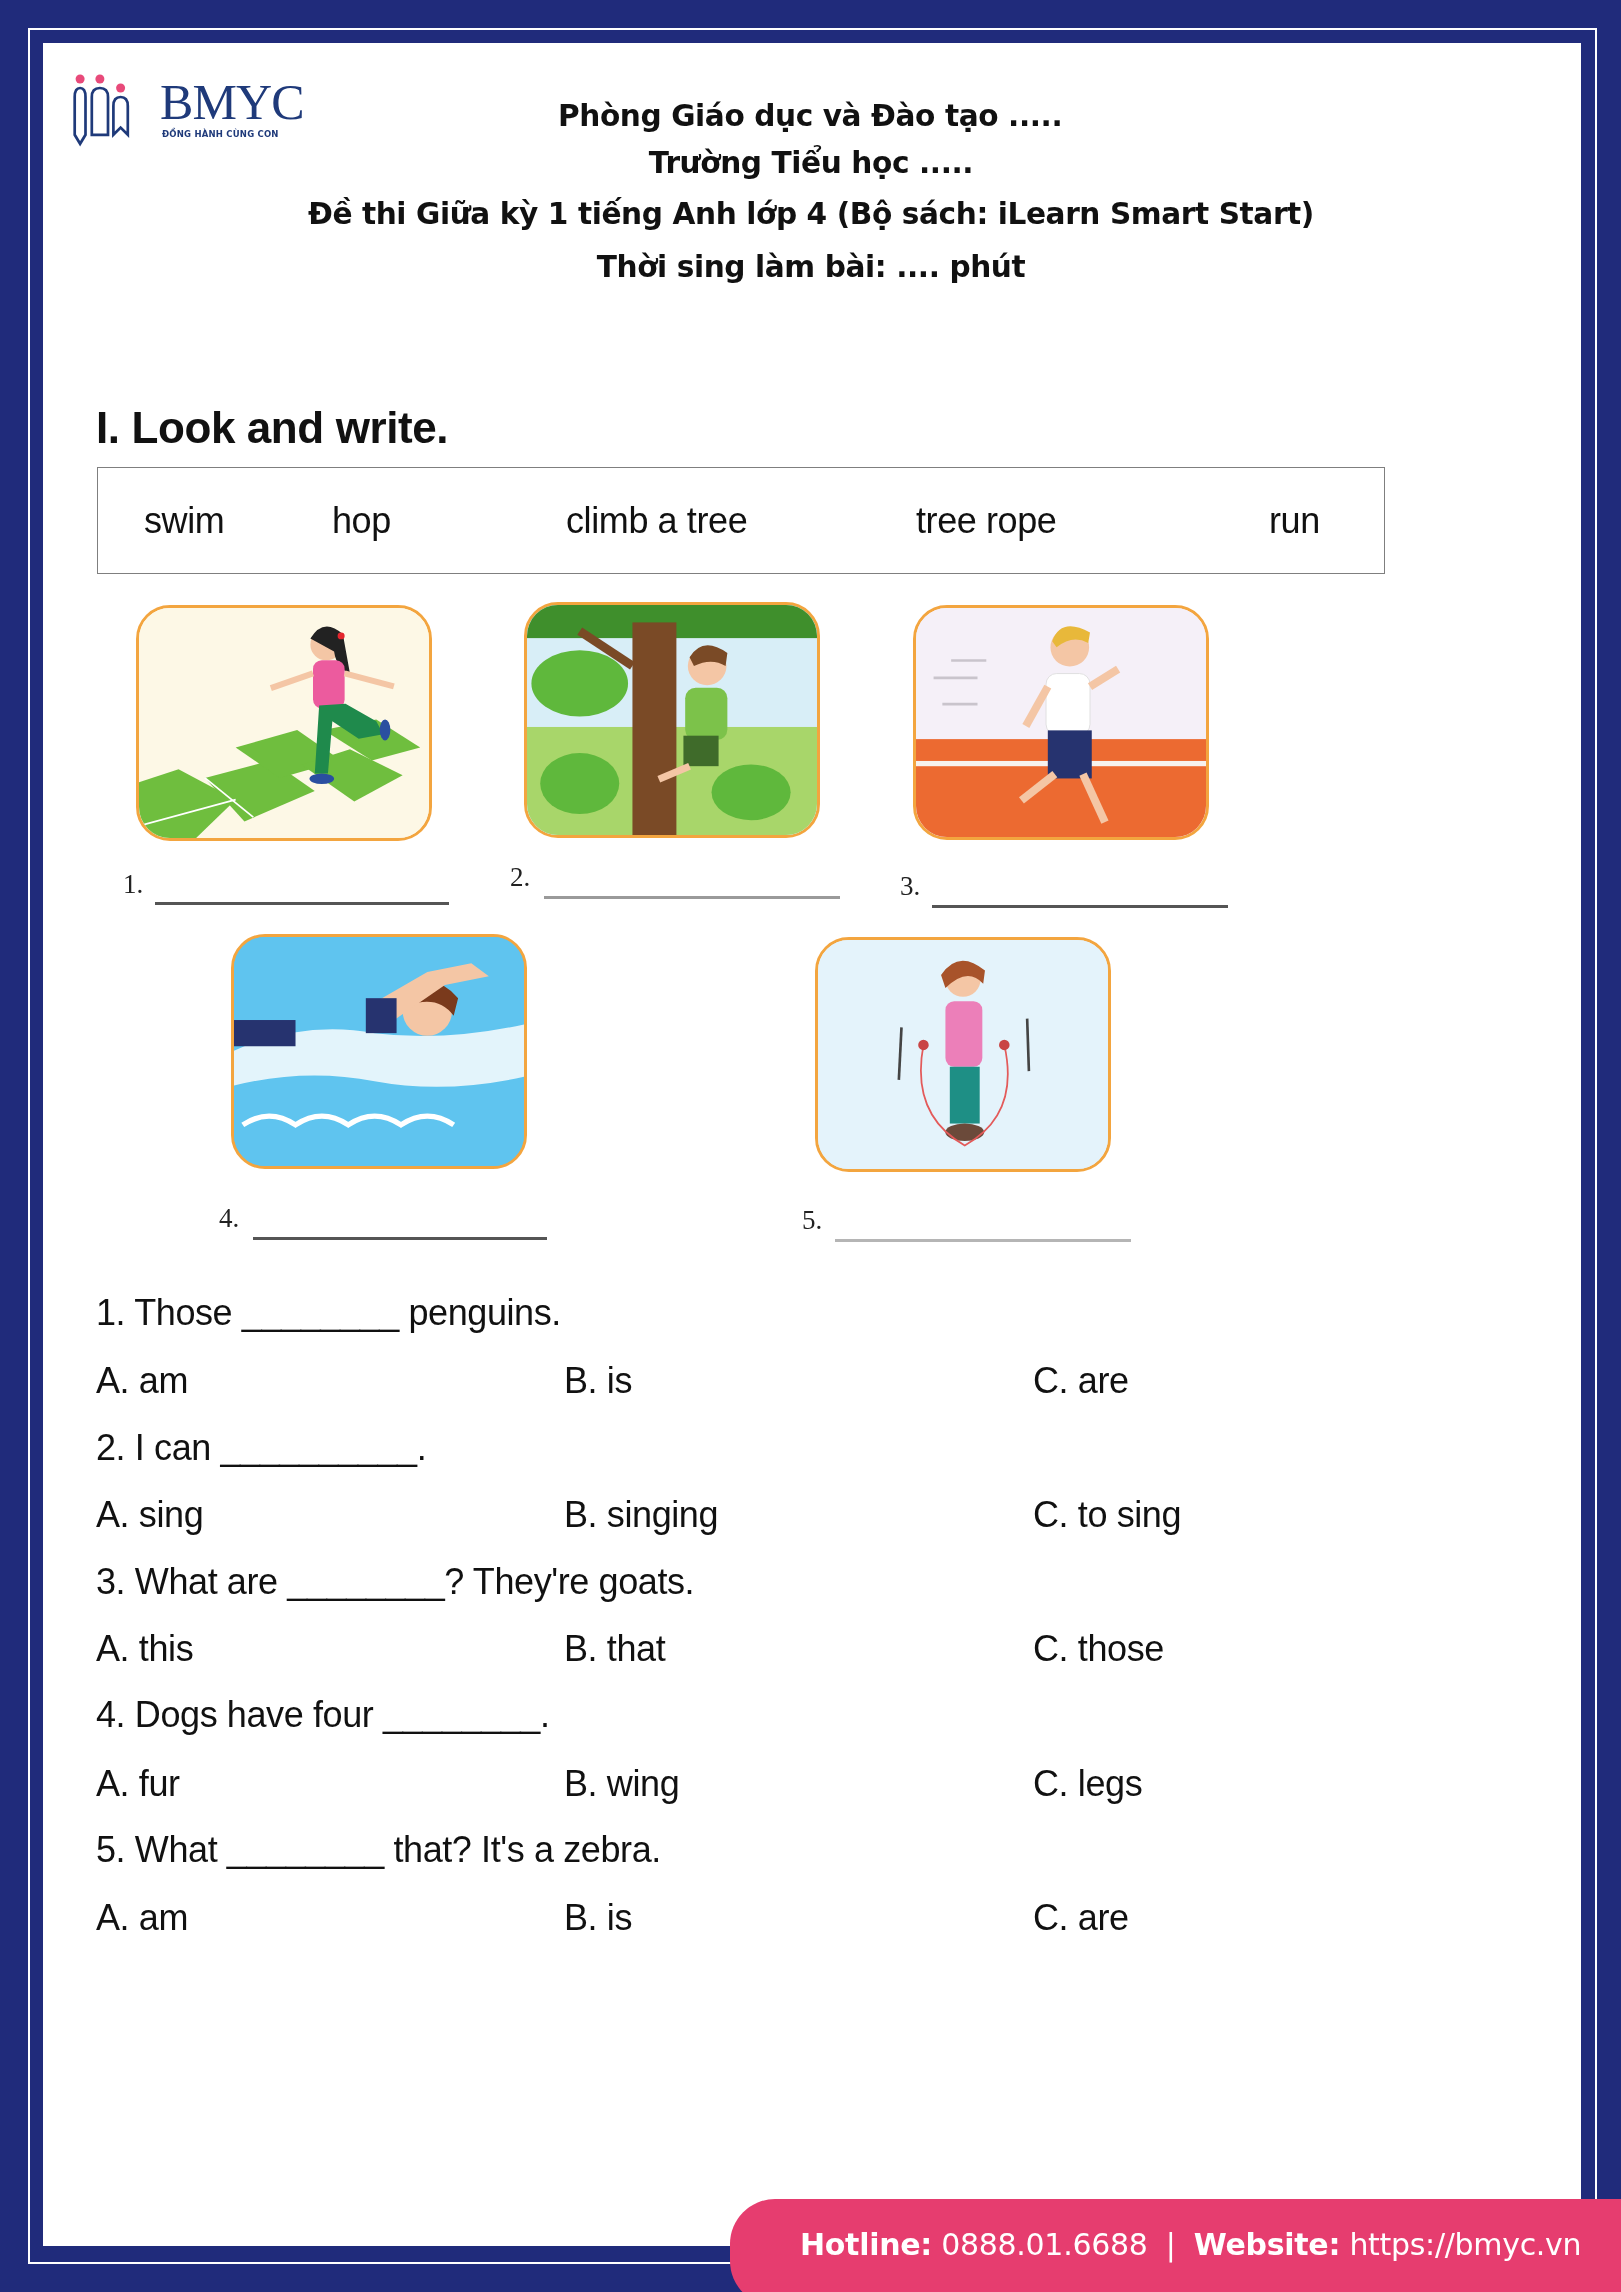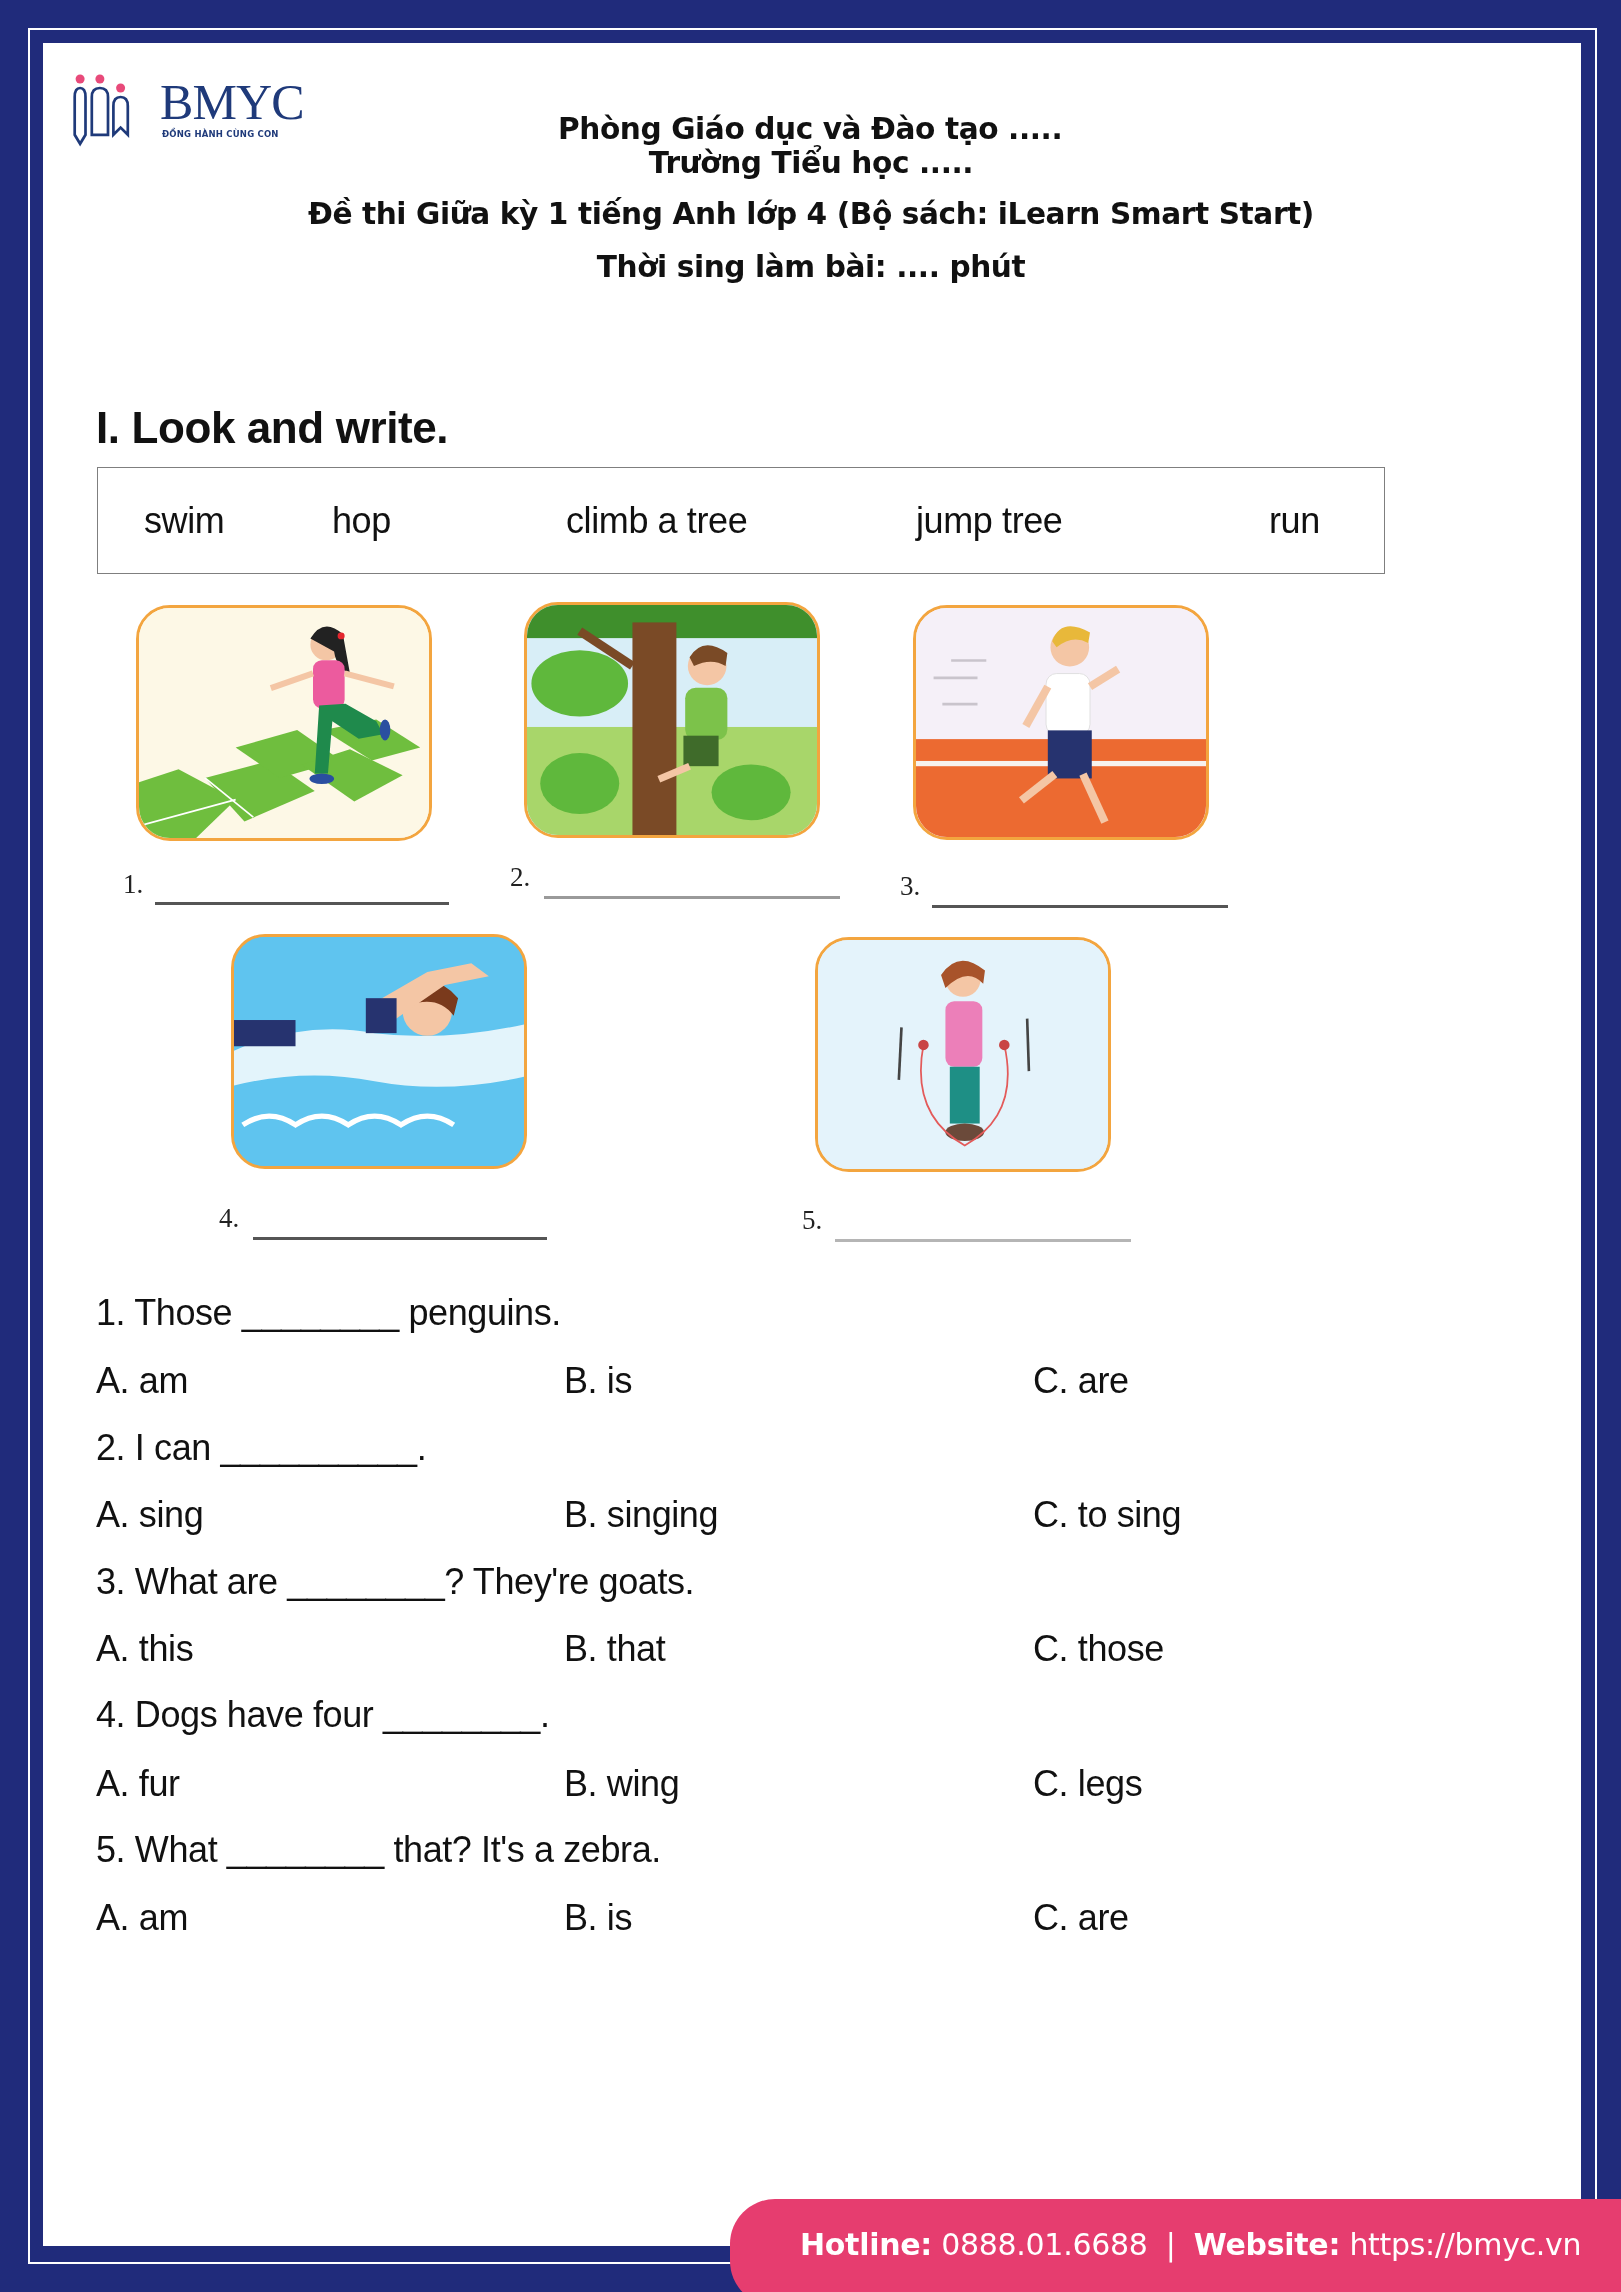--- a/index.html
+++ b/index.html
@@ -45,32 +45,32 @@
     <circle cx="31" cy="10" r="5" fill="#e84a7a"></circle>
     <circle cx="54" cy="20" r="5" fill="#e84a7a"></circle>
     <path d="M3 72 L3 30 Q3 20 9 20 Q15 20 15 30 L15 72 L9 82 Z" fill="none" stroke="#1f3a7a" stroke-width="3"></path>
     <path d="M22 72 L22 30 Q22 20 31 20 Q40 20 40 30 L40 72 Z" fill="none" stroke="#1f3a7a" stroke-width="3"></path>
     <path d="M46 72 L46 40 Q46 30 54 30 Q62 30 62 40 L62 72 L54 64 Z" fill="none" stroke="#1f3a7a" stroke-width="3"></path>
   </svg>
   <div class="logo-text">BMYC</div>
   <div class="logo-sub">ĐỒNG HÀNH CÙNG CON</div>
 </div>
 
-<div class="hdr" style="top:112px;left:-0.9px;">Phòng Giáo dục và Đào tạo .....</div>
+<div class="hdr" style="top:99px;left:-0.9px;">Phòng Giáo dục và Đào tạo .....</div>
 <div class="hdr" style="top:146px;">Trường Tiểu học .....</div>
 <div class="hdr" style="top:197px;font-weight:bold;">Đề thi Giữa kỳ 1 tiếng Anh lớp 4 (Bộ sách: iLearn Smart Start)</div>
 <div class="hdr" style="top:250px;">Thời sing làm bài: .... phút</div>
 
 <div class="section-title">I. Look and write.</div>
 
 <div class="word-box">
   <span class="word" style="left:46px;">swim</span>
   <span class="word" style="left:234px;">hop</span>
   <span class="word" style="left:468px;">climb a tree</span>
-  <span class="word" style="left:818px;">jump tree</span>
+  <span class="word" style="left:818px;">tree rope</span>
   <span class="word" style="left:1171px;">run</span>
 </div>
 
 <div class="pic" style="left:136px;top:605px;width:296px;height:236px;background:#fdf8e6;">
   <svg viewBox="0 0 330 264" preserveAspectRatio="none">
     <rect width="330" height="264" fill="#fdf8e6"></rect>
     <polygon points="0,200 45,185 110,220 65,264 0,264" fill="#6fbe3e"></polygon>
     <polygon points="75,195 150,175 200,210 120,245" fill="#6fbe3e"></polygon>
     <polygon points="110,160 180,140 230,175 160,195" fill="#6fbe3e"></polygon>
     <polygon points="185,180 240,162 300,192 245,222" fill="#6fbe3e"></polygon>

